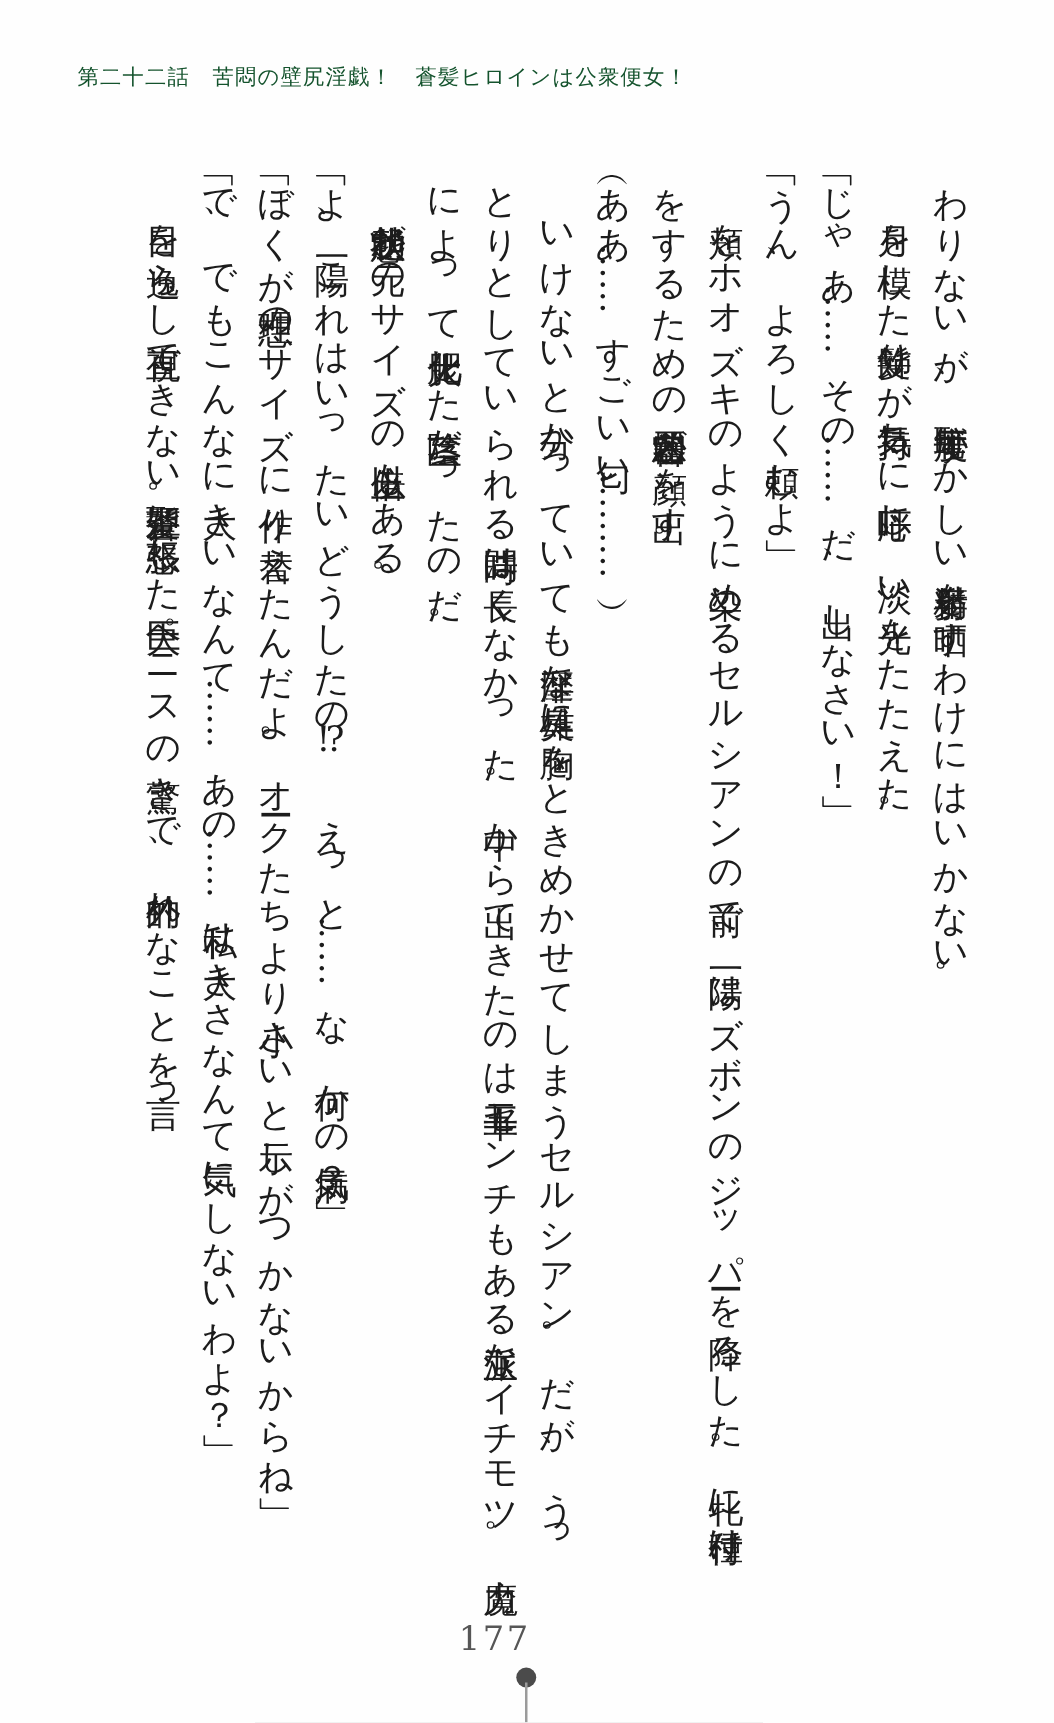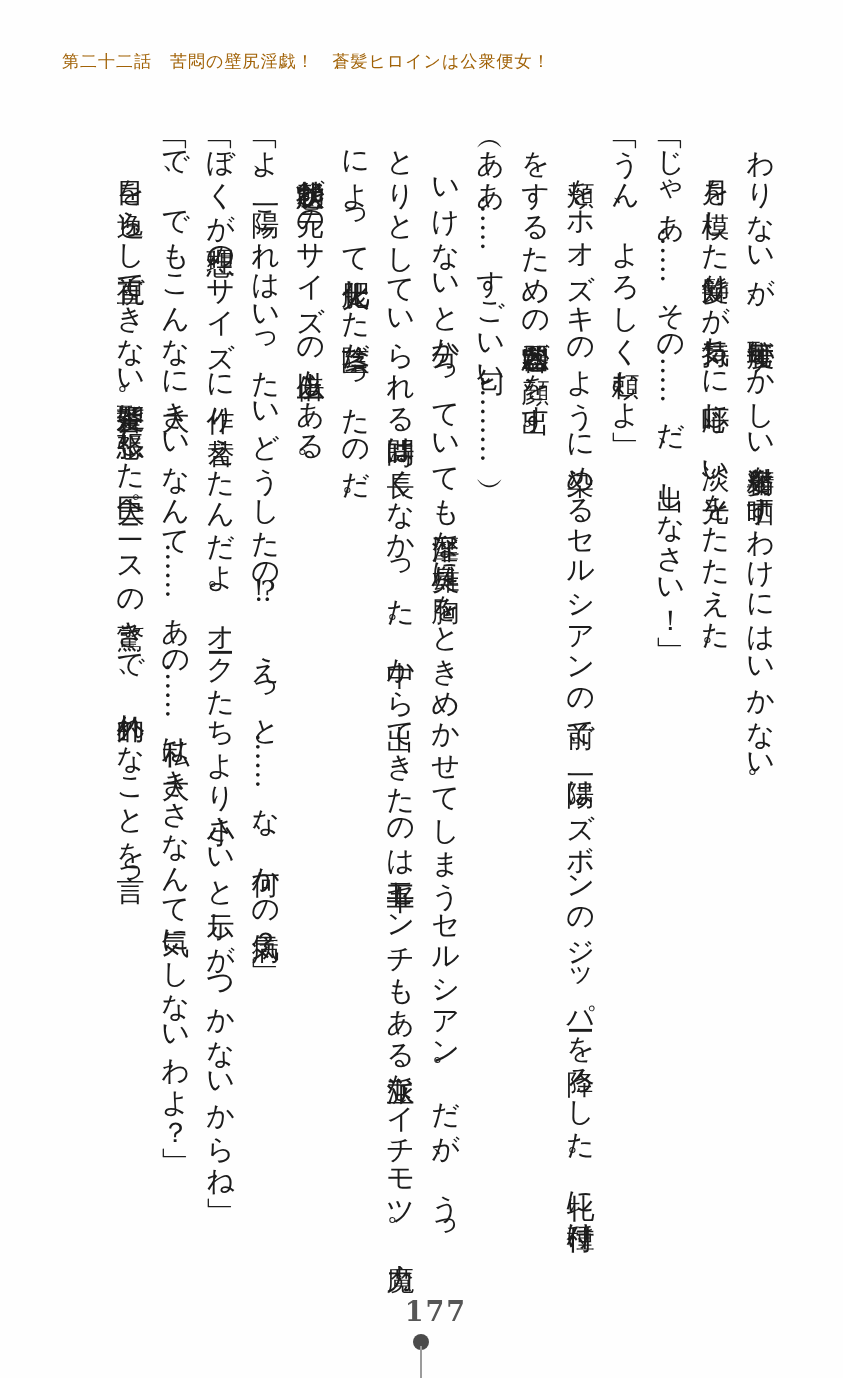--- a/index.html
+++ b/index.html
@@ -15,21 +15,21 @@
     overflow: hidden;
     font-family: "DejaVu Serif", "Liberation Serif", serif;
     color: #1c1c1c;
   }
   .running-header {
     position: absolute;
     left: 62px;
     top: 50px;
     font-size: 17px;
     letter-spacing: 1px;
-    color: #a16207;
+    color: #14532d;
     white-space: nowrap;
   }
   .text-block {
     position: absolute;
     top: 131px;
     right: 60px;
     width: 722px;
     height: 1122px;
     writing-mode: vertical-rl;
     text-orientation: mixed;
@@ -45,25 +45,24 @@
     padding: 0;
   }
   .text-block p.indent {
     text-indent: 1em;
   }
   .page-number {
     position: absolute;
     left: 367px;
     top: 1296px;
     width: 100px;
-    text-align: right;
+    text-align: left;
     font-size: 27px;
     letter-spacing: 2px;
     color: #565656;
-    font-weight: bold;
   }
   .page-marker {
     position: absolute;
     left: 0;
     top: 0;
     width: 843px;
     height: 1378px;
     pointer-events: none;
   }
   .marker-dot {

